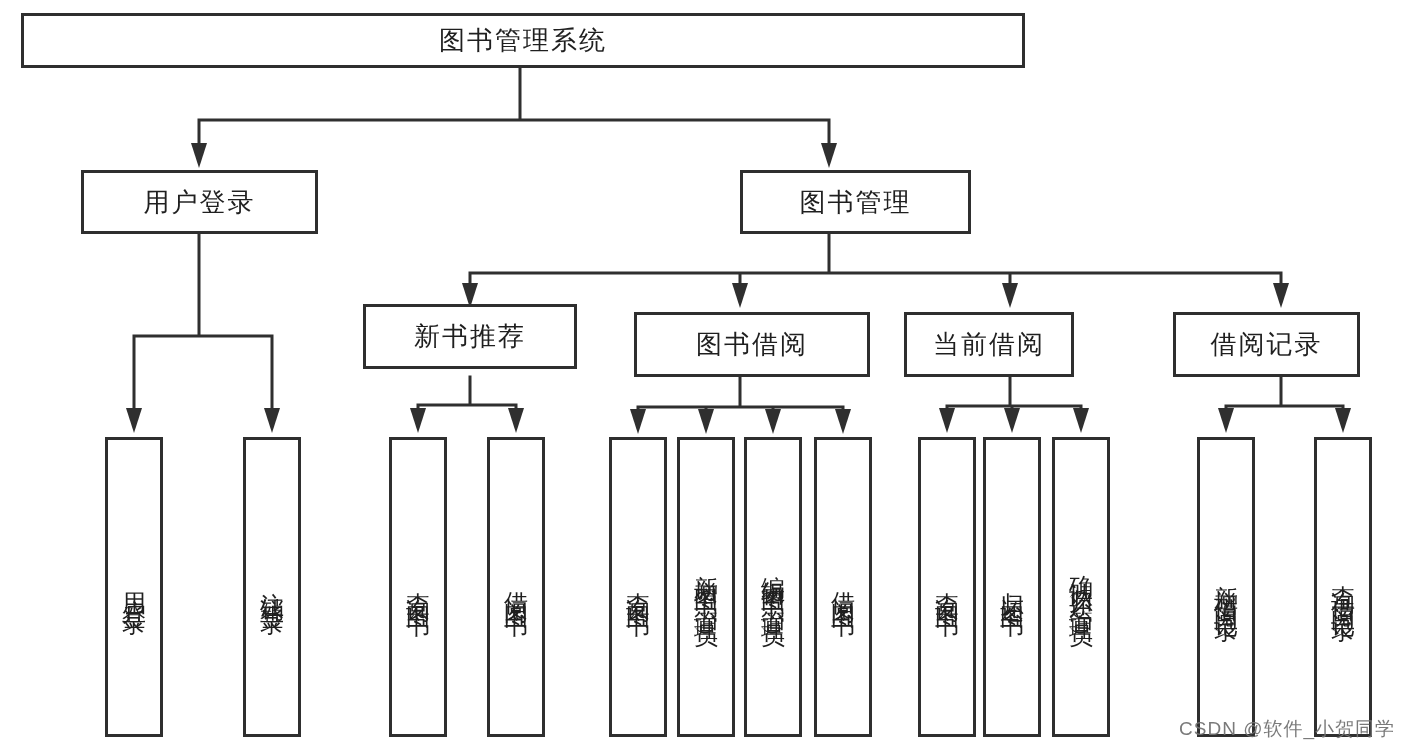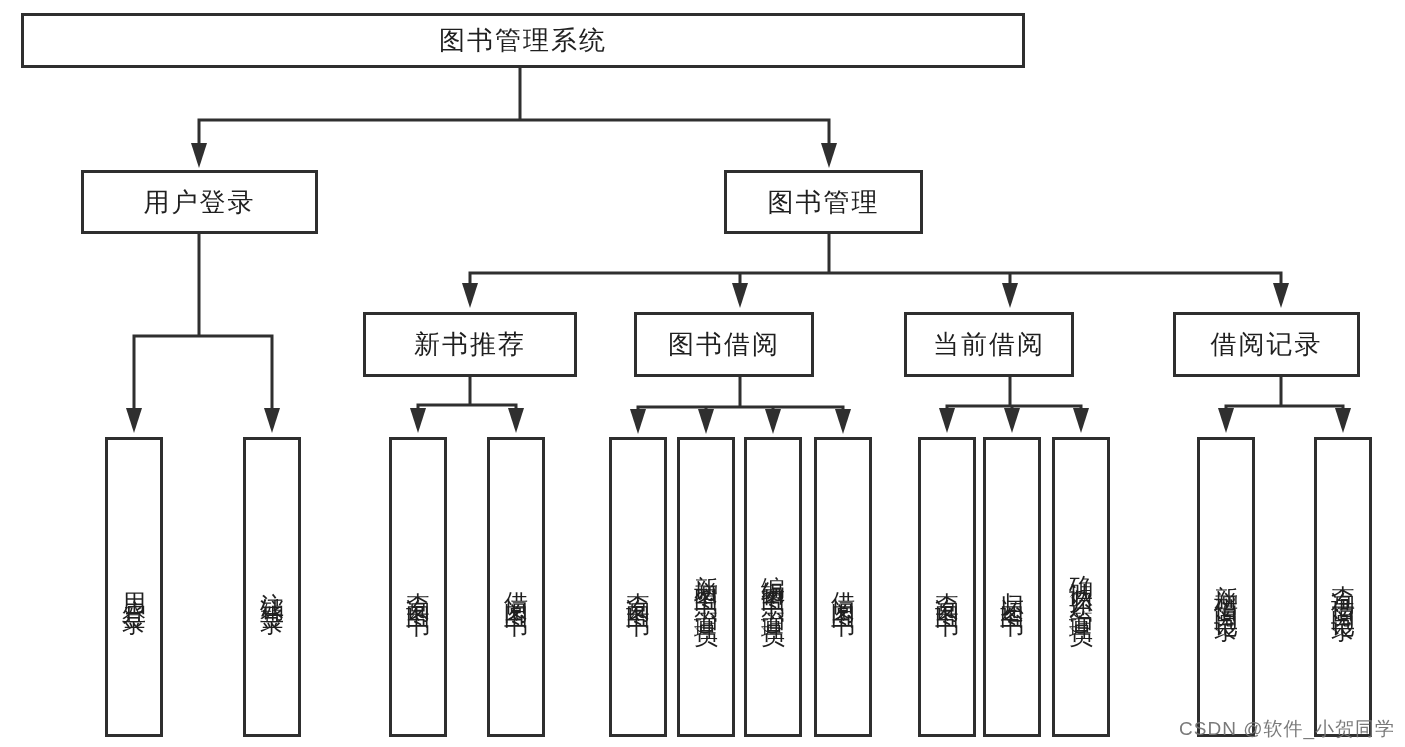--- a/index.html
+++ b/index.html
@@ -120,25 +120,25 @@
       <path d="M1281 377 V406 M1226 406 H1343 M1226 406 V410 M1343 406 V410"></path>
       <polygon points="1218,408 1234,408 1226,433"></polygon>
       <polygon points="1335,408 1351,408 1343,433"></polygon>
     </g>
   </svg>
 
   <div class="node" style="left:21px; top:13px; width:1004px; height:55px;">图书管理系统</div>
 
   <div class="node" style="left:81px; top:170px; width:237px; height:64px;">用户登录</div>
 
-  <div class="node" style="left:724px; top:170px; width:199px; height:64px;">图书管理</div>
+  <div class="node" style="left:740px; top:170px; width:231px; height:64px;">图书管理</div>
 
-  <div class="node" style="left:363px; top:312px; width:214px; height:65px;">新书推荐</div>
+  <div class="node" style="left:363px; top:304px; width:214px; height:65px;">新书推荐</div>
 
-  <div class="node" style="left:634px; top:312px; width:180px; height:65px;">图书借阅</div>
+  <div class="node" style="left:634px; top:312px; width:236px; height:65px;">图书借阅</div>
 
   <div class="node" style="left:904px; top:312px; width:170px; height:65px;">当前借阅</div>
 
   <div class="node" style="left:1173px; top:312px; width:187px; height:65px;">借阅记录</div>
 
   <div class="leaf" style="left:105px;">用户登录</div>
 
   <div class="leaf" style="left:243px;">注销登录</div>
 
   <div class="leaf" style="left:389px;">查询图书</div>

